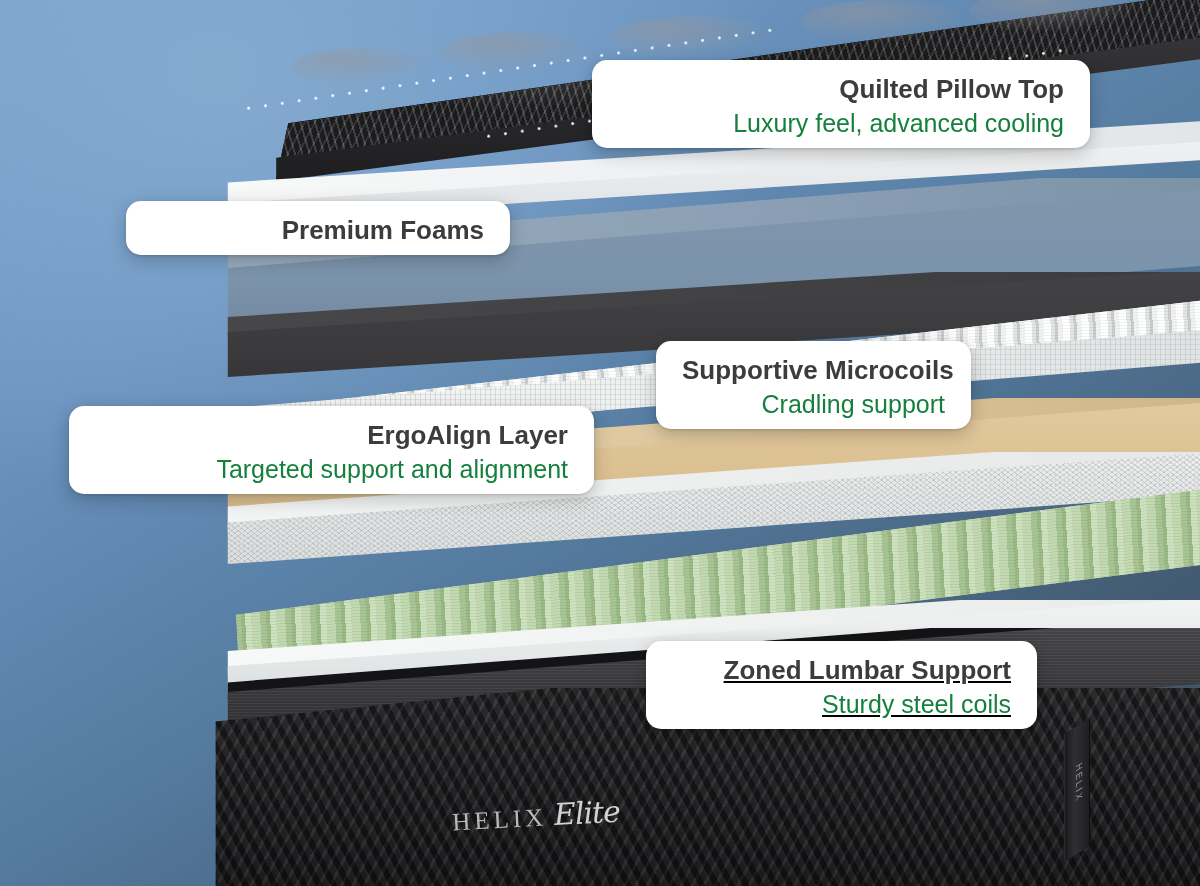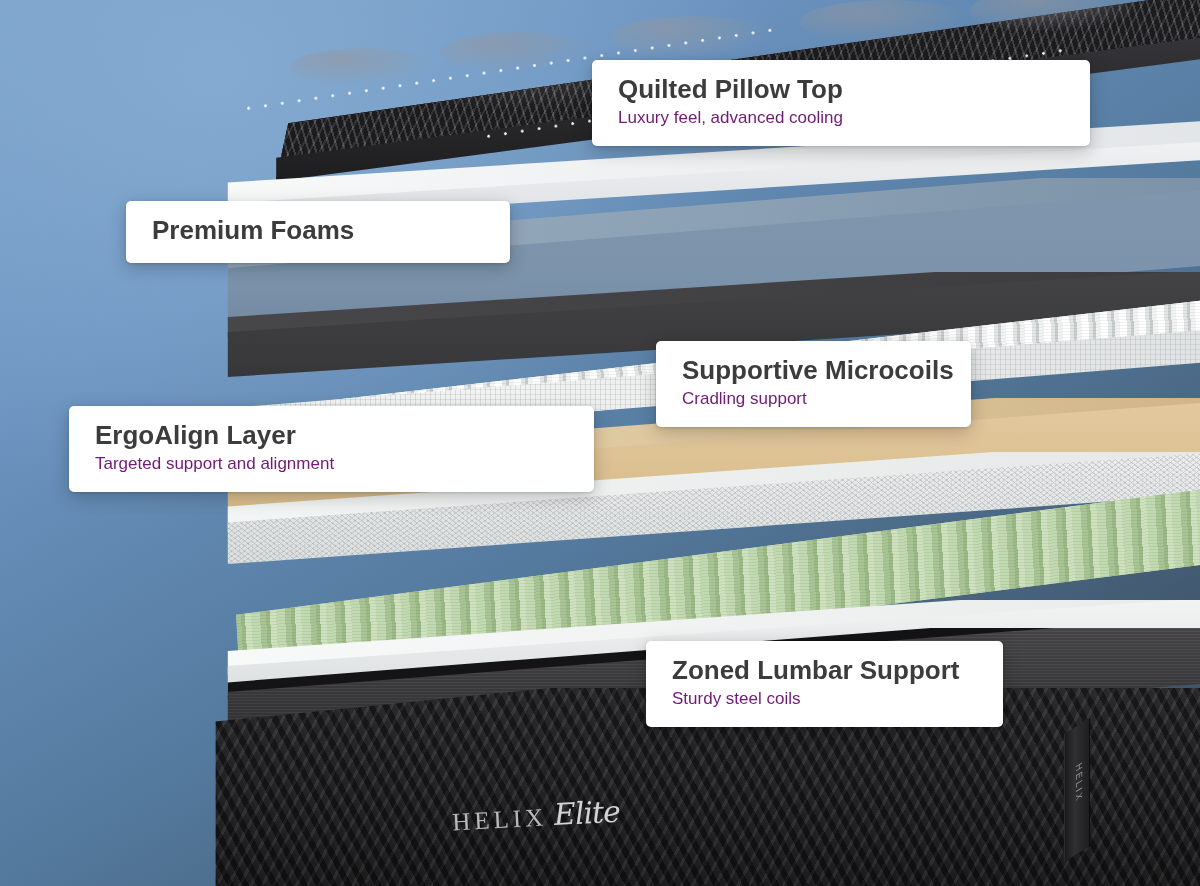--- a/index.html
+++ b/index.html
@@ -277,46 +277,46 @@
     font-style: italic;
     font-size: 30px;
     color: #d2d2d2;
     letter-spacing: -1px;
   }
 
   
   .callout {
     position: absolute;
     background: #ffffff;
-    border-radius: 5px;
-    padding: 14px 26px 17px;
-    text-align: left;
+    border-radius: 15px;
+    padding: 14px 26px 9px;
+    text-align: right;
     box-shadow: 0 5px 18px rgba(0,0,0,.22), 0 1px 3px rgba(0,0,0,.14);
   }
   .callout .c-title {
     font-size: 26px;
     font-weight: bold;
     color: #3c3c3c;
     line-height: 1.18;
     white-space: nowrap;
   }
   .callout .c-sub {
-    font-size: 17px;
+    font-size: 25px;
     font-weight: normal;
-    color: #701a75;
+    color: #15803d;
     line-height: 1.3;
     margin-top: 2px;
     white-space: nowrap;
   }
 
   .co-0 { left: 592px; top: 60px;  width: 498px; }
   .co-1 { left: 126px; top: 201px; width: 384px; }
   .co-2 { left: 656px; top: 341px; width: 315px; }
   .co-3 { left: 69px;  top: 406px; width: 525px; }
-  .co-4 { left: 646px; top: 641px; width: 357px; }
+  .co-4 { left: 646px; top: 641px; width: 391px; text-decoration: underline; }
 </style>
 </head>
 <body>
 
 <div class="scene">
 
   <div class="mattress">
 
     <div class="slab layer l1">
       <div class="top"></div>

